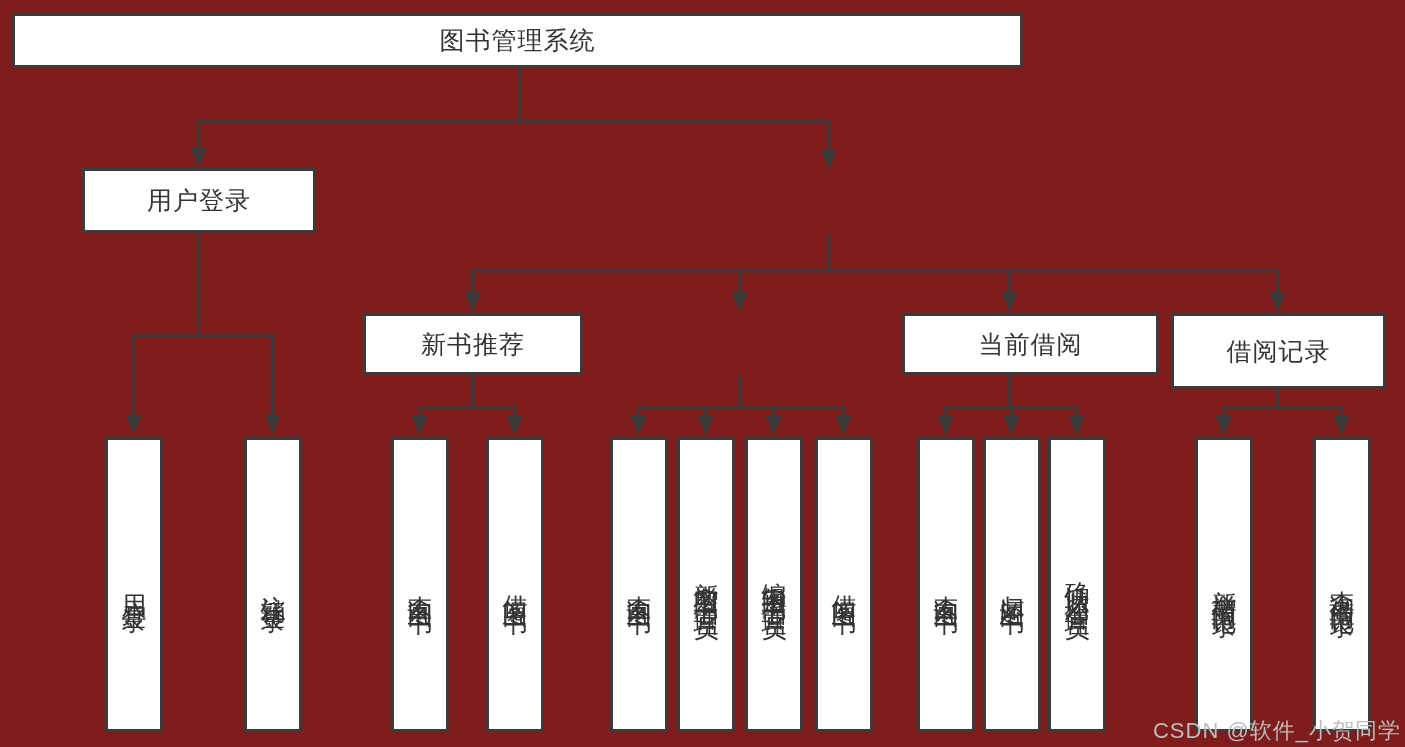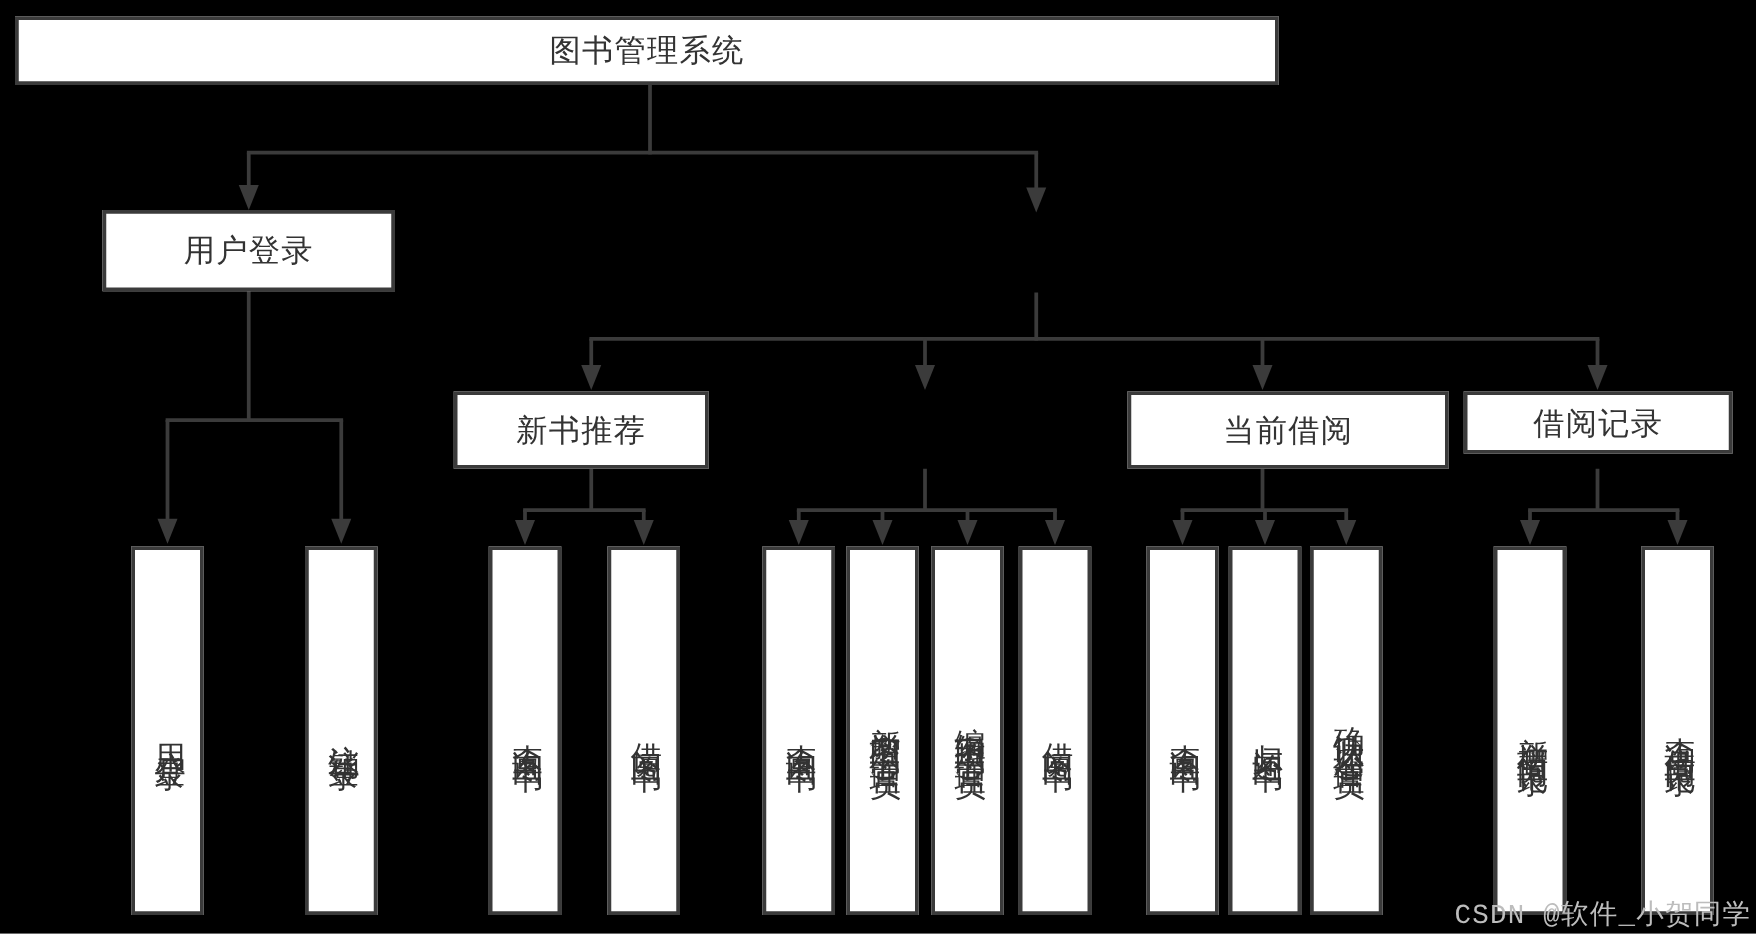--- a/index.html
+++ b/index.html
@@ -1,21 +1,21 @@
 <!DOCTYPE html>
 <html><head>
 <meta charset="utf-8">
 <style>
   html, body { margin: 0; padding: 0; background: #ffffff; }
   .stage {
     position: relative;
     width: 1405px;
     height: 747px;
-    background: #000000;
-    font-family: Liberation Mono, monospace;
+    background: #7f1d1d;
+    font-family: Liberation Sans, sans-serif;
     color: #333333;
     overflow: hidden;
   }
   .connectors {
     position: absolute;
     left: 0; top: 0;
     width: 1405px; height: 747px;
     pointer-events: none;
   }
   .connectors line { stroke: #3b3b3b; stroke-width: 3; }
@@ -128,23 +128,23 @@
       <polygon points="1216,416 1232,416 1224,436"></polygon>
       <line x1="1342" y1="408" x2="1342" y2="418"></line>
       <polygon points="1334,416 1350,416 1342,436"></polygon>
     </g>
   </svg>
 
   <div class="node h-node" style="left:12px; top:13px; width:1011px; height:55px;">图书管理系统</div>
 
   <div class="node h-node" style="left:82px; top:168px; width:234px; height:65px;">用户登录</div>
 
-  <div class="node h-node" style="left:363px; top:313px; width:204px; height:62px;">新书推荐</div>
+  <div class="node h-node" style="left:363px; top:313px; width:220px; height:62px;">新书推荐</div>
   <div class="node h-node" style="left:902px; top:313px; width:257px; height:62px;">当前借阅</div>
-  <div class="node h-node" style="left:1171px; top:313px; width:215px; height:50px;">借阅记录</div>
+  <div class="node h-node" style="left:1171px; top:313px; width:215px; height:76px;">借阅记录</div>
 
   <div class="node v-node" style="left:105px; top:437px; width:58px; height:295px;">用户登录</div>
   <div class="node v-node" style="left:244px; top:437px; width:58px; height:295px;">注销登录</div>
 
   <div class="node v-node" style="left:391px; top:437px; width:58px; height:295px;">查询图书</div>
   <div class="node v-node" style="left:486px; top:437px; width:58px; height:295px;">借阅图书</div>
 
   <div class="node v-node" style="left:610px; top:437px; width:58px; height:295px;">查询图书</div>
   <div class="node v-node" style="left:677px; top:437px; width:58px; height:295px;">新增图书（管理员）</div>
   <div class="node v-node" style="left:745px; top:437px; width:58px; height:295px;">编辑图书（管理员）</div>

